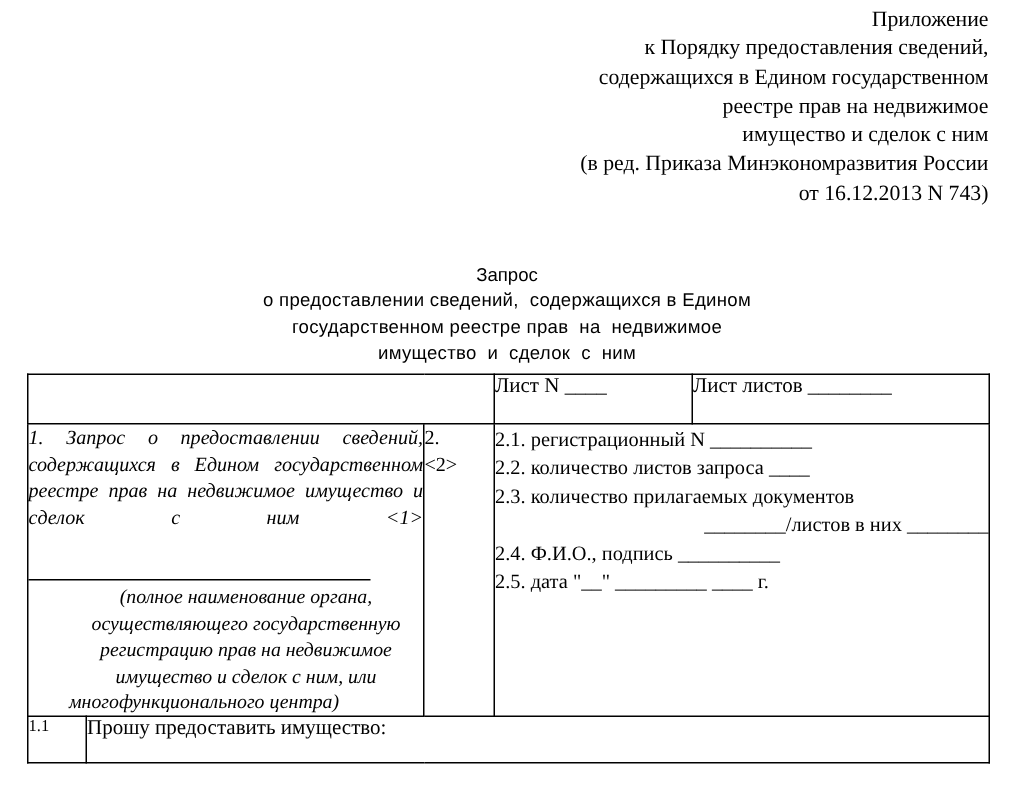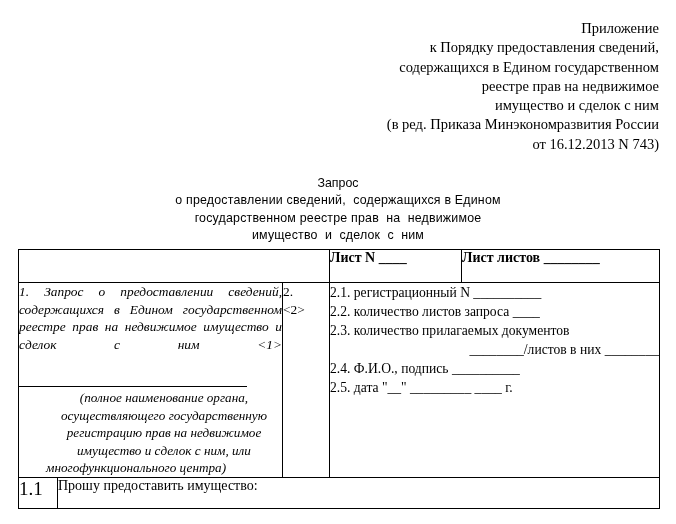--- a/index.html
+++ b/index.html
@@ -12,21 +12,21 @@
     height: 524px;
     position: relative;
     overflow: hidden;
     font-family: "Liberation Serif", "DejaVu Serif", serif;
     color: #000000;
   }
 
   
   .doc-header {
     position: absolute;
-    top: 19px;
+    top: 4px;
     right: 17px;
     width: 420px;
     text-align: right;
     font-size: 14.5px;
     line-height: 19.3px;
     font-family: "Liberation Serif", "DejaVu Serif", serif;
   }
   .doc-header div { white-space: nowrap; }
 
   
@@ -60,21 +60,20 @@
   }
 
   
   .row-head td { height: 32px; }
   .cell-head-blank { }
   .cell-sheet-no,
   .cell-total-sheets {
     padding: 6px 0 0 8px;
     font-size: 14px;
     white-space: nowrap;
-    font-weight: bold;
   }
 
   
   .cell-main-left {
     padding: 8px 9px 10px 7px;
     text-align: justify;
     text-align-last: left;
     font-size: 13.4px;
     line-height: 17.6px;
     font-style: italic;
@@ -112,21 +111,21 @@
     line-height: 19px;
     margin-left: 13px;
   }
   .cell-main-right .item { white-space: nowrap; }
   .cell-main-right .item-cont { white-space: nowrap; padding-left: 52px; text-align: right; }
 
   
   .row-bottom td { height: 30px; }
   .cell-sub-no {
     padding: 5px 0 0 7px;
-    font-size: 19px;
+    font-size: 11px;
   }
   .cell-sub-text {
     padding: 5px 0 0 8px;
     font-size: 14px;
     white-space: nowrap;
   }
 </style>
 </head>
 <body>
 

